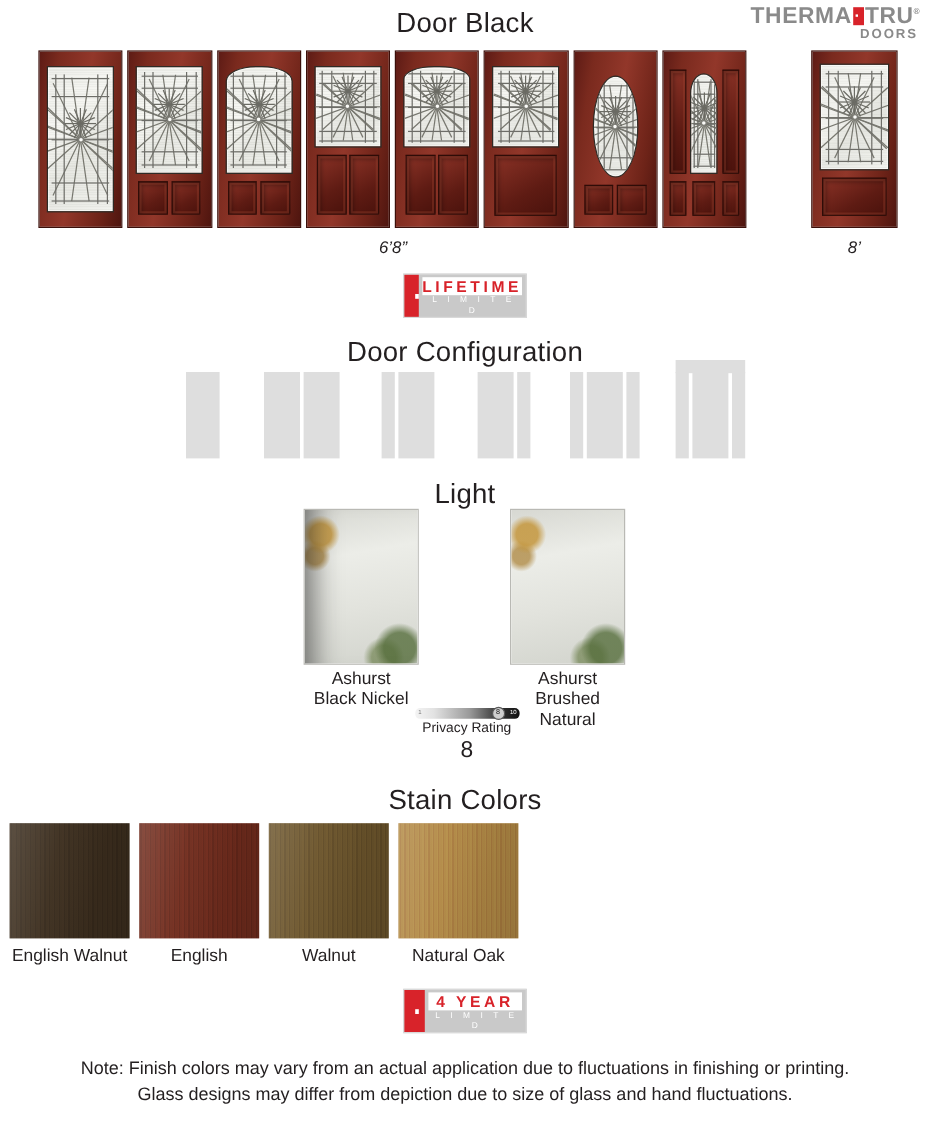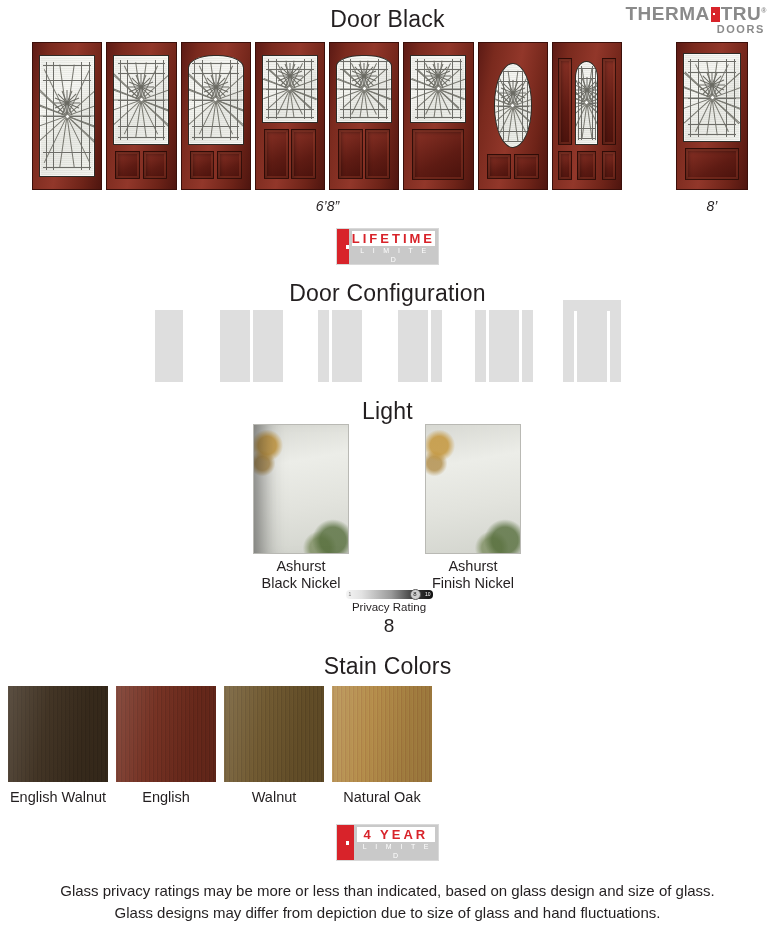--- a/index.html
+++ b/index.html
@@ -550,21 +550,21 @@
   </div>
 </div>
 
 <div class="glass-item" id="glass-2">
   <div class="glass-swatch">
     <div class="gs-bg"></div>
     <div class="lead"></div>
   </div>
   <div class="glass-caption">
     <div>Ashurst</div>
-    <div>Finish Nickel</div>
+    <div>Brushed Natural</div>
   </div>
 </div>
 
 <div id="privacy">
   <div class="pr-bar">
     <span class="pr-min">1</span>
     <span class="pr-dot">8</span>
     <span class="pr-max">10</span>
   </div>
   <div class="pr-label">Privacy Rating</div>
@@ -606,15 +606,15 @@
 <div class="warranty" id="warranty-5year">
   <div class="w-mark"></div>
   <div class="w-body">
     <div class="w-top spaced">4 YEAR</div>
     <div class="w-mid">L I M I T E D</div>
     <div class="w-bot">WARRANTY</div>
   </div>
 </div>
 
 <div class="note">
-  <div>Glass privacy ratings may be more or less than indicated, based on glass design and size of glass.</div>
+  <div>Note: Finish colors may vary from an actual application due to fluctuations in finishing or printing.</div>
   <div>Glass designs may differ from depiction due to size of glass and hand fluctuations.</div>
 </div>
 
 </body></html>

